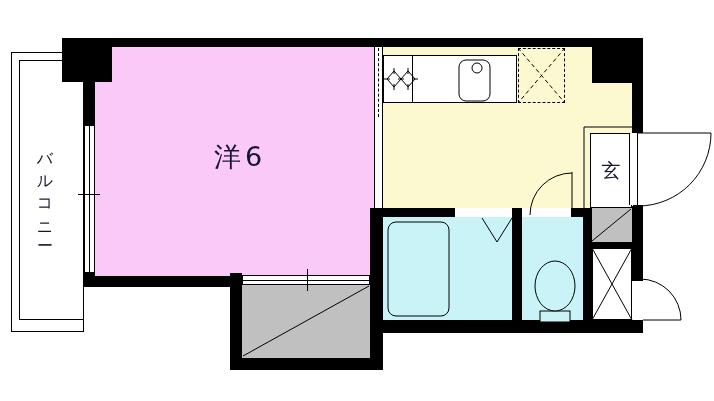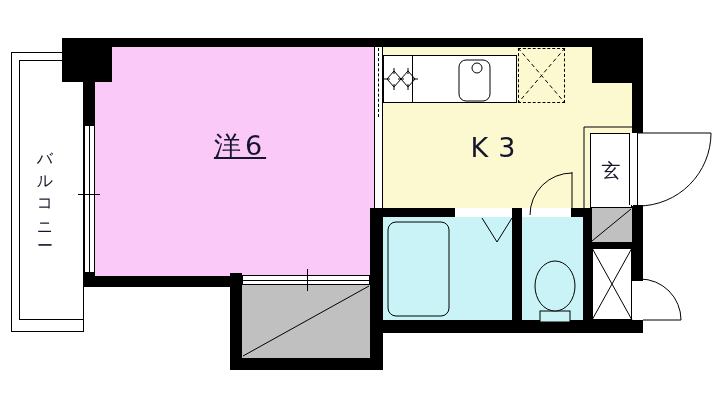--- a/index.html
+++ b/index.html
@@ -10,21 +10,21 @@
   .fill-west{background:#fbc9f7;}
   .fill-kitchen{background:#fcf9d0;}
   .fill-wet{background:#c9f3f6;}
   .fill-gray{background:#c0c0c0;}
   .wall{position:absolute;background:#000;}
   .wbox{position:absolute;background:#fff;border:1px solid #000;box-sizing:border-box;}
   .line{position:absolute;background:#000;}
   .dashbox{position:absolute;border:1px dashed #000;box-sizing:border-box;}
   svg.overlay{position:absolute;left:0;top:0;z-index:40;pointer-events:none;}
   .lbl{position:absolute;color:#15152d;z-index:50;white-space:nowrap;}
-  .lbl-west{left:198px;top:128px;width:84px;text-align:center;font-size:27px;letter-spacing:4px;text-decoration:underline;}
+  .lbl-west{left:198px;top:139px;width:84px;text-align:center;font-size:27px;letter-spacing:4px;}
   .lbl-kitchen{left:455px;top:132px;width:86px;text-align:center;font-size:27px;letter-spacing:10px;}
   .lbl-ent{left:591px;top:158px;width:40px;text-align:center;font-size:19px;}
   .lbl-balc{left:34px;top:140px;height:130px;font-size:16px;letter-spacing:6px;
             writing-mode:vertical-rl;text-orientation:mixed;}
   .z1{z-index:10;} .z2{z-index:20;} .z3{z-index:30;}
 </style>
 </head>
 <body>
 
 <div id="plan">
@@ -109,17 +109,16 @@
 
     <rect x="459" y="60" width="31" height="41" rx="7" fill="#fff" stroke="#000" stroke-width="1"></rect>
     <circle cx="477" cy="68" r="5" fill="#fff" stroke="#000" stroke-width="1"></circle>
 
     <path d="M394,71 L401,79 L394,87 L387,79 Z" fill="none" stroke="#000" stroke-width="1"></path>
     <path d="M408,71 L415,79 L408,87 L401,79 Z" fill="none" stroke="#000" stroke-width="1"></path>
     <path d="M384,79 H390 M398,79 H404 M412,79 H418 M394,68 V74 M394,84 V90 M408,68 V74 M408,84 V90" stroke="#000" stroke-width="1"></path>
   </svg>
 
   <div class="lbl lbl-west">洋6</div>
-  <div class="lbl lbl-kitchen">K3</div>
   <div class="lbl lbl-ent">玄</div>
   <div class="lbl lbl-balc">バルコニー</div>
 
 </div>
 
 </body></html>

